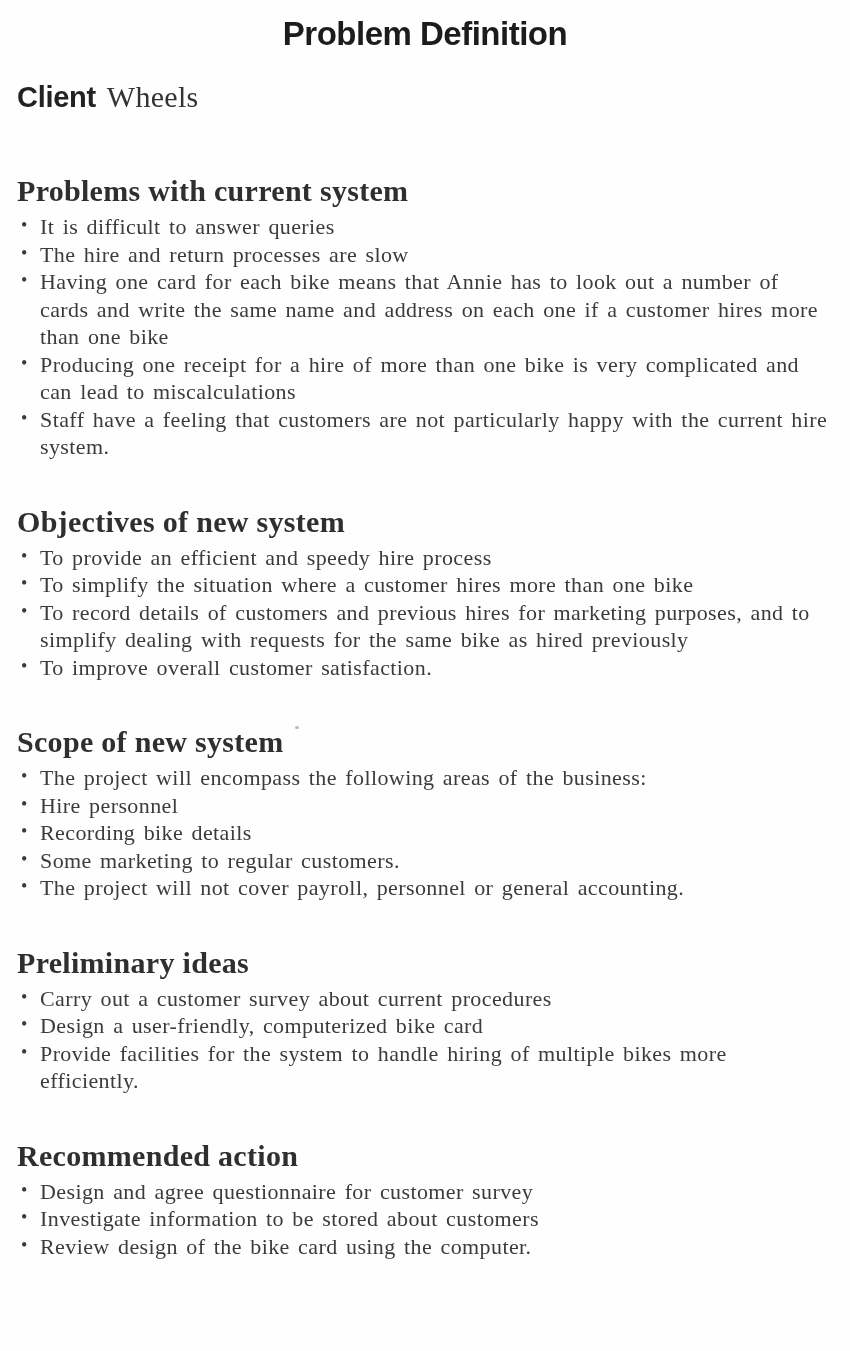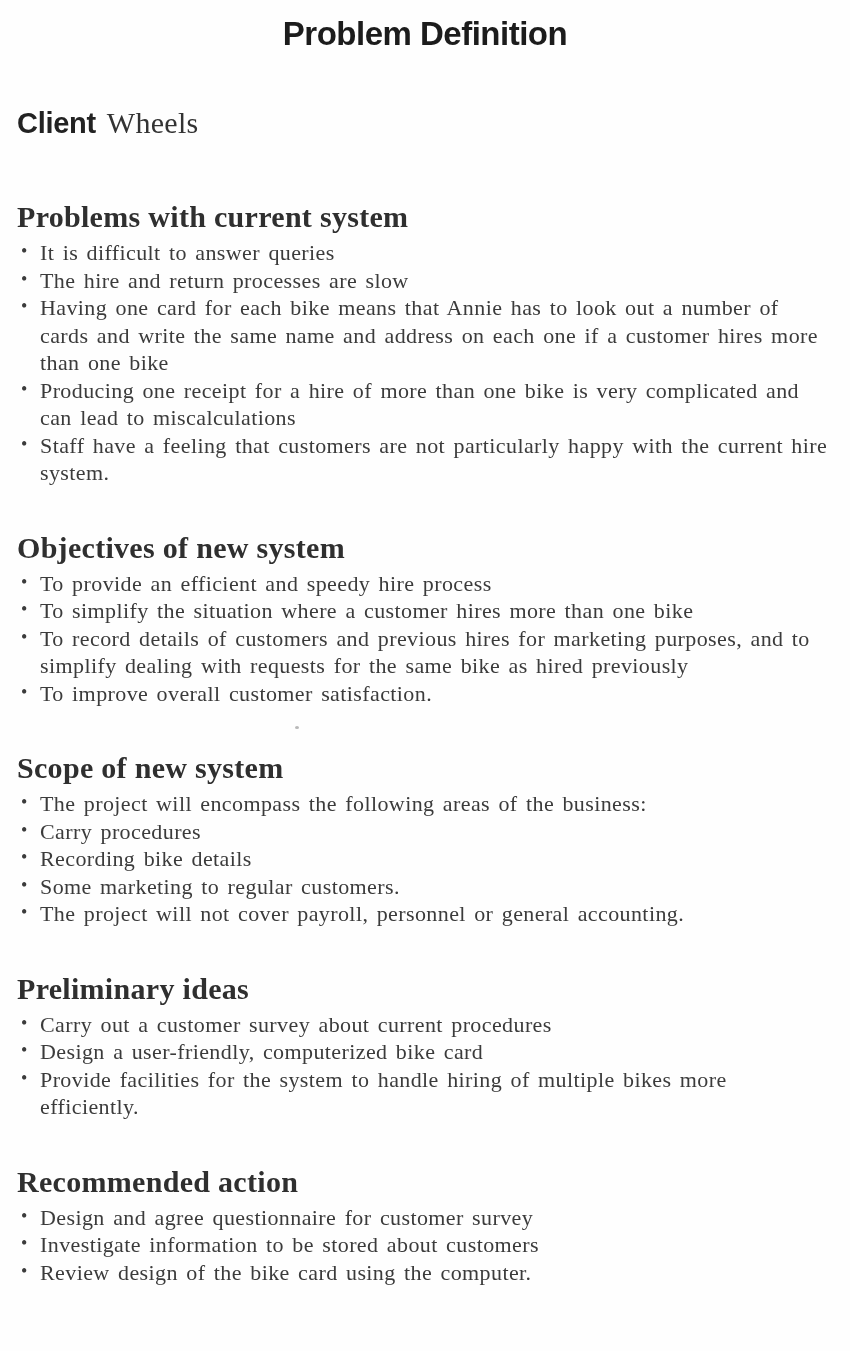--- a/index.html
+++ b/index.html
@@ -26,21 +26,21 @@
     margin: 2px 0 0 0;
     text-align: center;
     font-family: "Liberation Sans", sans-serif;
     font-weight: bold;
     font-size: 33px;
     line-height: 40px;
     letter-spacing: -0.5px;
     color: #1c1c1c;
   }
   .client-line {
-    margin-top: 50px;
+    margin-top: 24px;
     line-height: 38px;
     white-space: nowrap;
   }
   .client-label {
     font-family: "Liberation Sans", sans-serif;
     font-weight: bold;
     font-size: 29px;
     color: #222222;
     letter-spacing: -0.3px;
   }
@@ -129,21 +129,21 @@
           <li class="bullet-item">To simplify the situation where a customer hires more than one bike</li>
           <li class="bullet-item">To record details of customers and previous hires for marketing purposes, and to simplify dealing with requests for the same bike as hired previously</li>
           <li class="bullet-item">To improve overall customer satisfaction.</li>
         </ul>
   </section>
 
   <section class="doc-section">
     <h2 class="section-heading">Scope of new system</h2>
     <ul class="bullet-list">
           <li class="bullet-item">The project will encompass the following areas of the business:</li>
-          <li class="bullet-item">Carry procedures</li>
+          <li class="bullet-item">Hire personnel</li>
           <li class="bullet-item">Recording bike details</li>
           <li class="bullet-item">Some marketing to regular customers.</li>
           <li class="bullet-item">The project will not cover payroll, personnel or general accounting.</li>
         </ul>
   </section>
 
   <section class="doc-section">
     <h2 class="section-heading">Preliminary ideas</h2>
     <ul class="bullet-list">
           <li class="bullet-item">Carry out a customer survey about current procedures</li>

